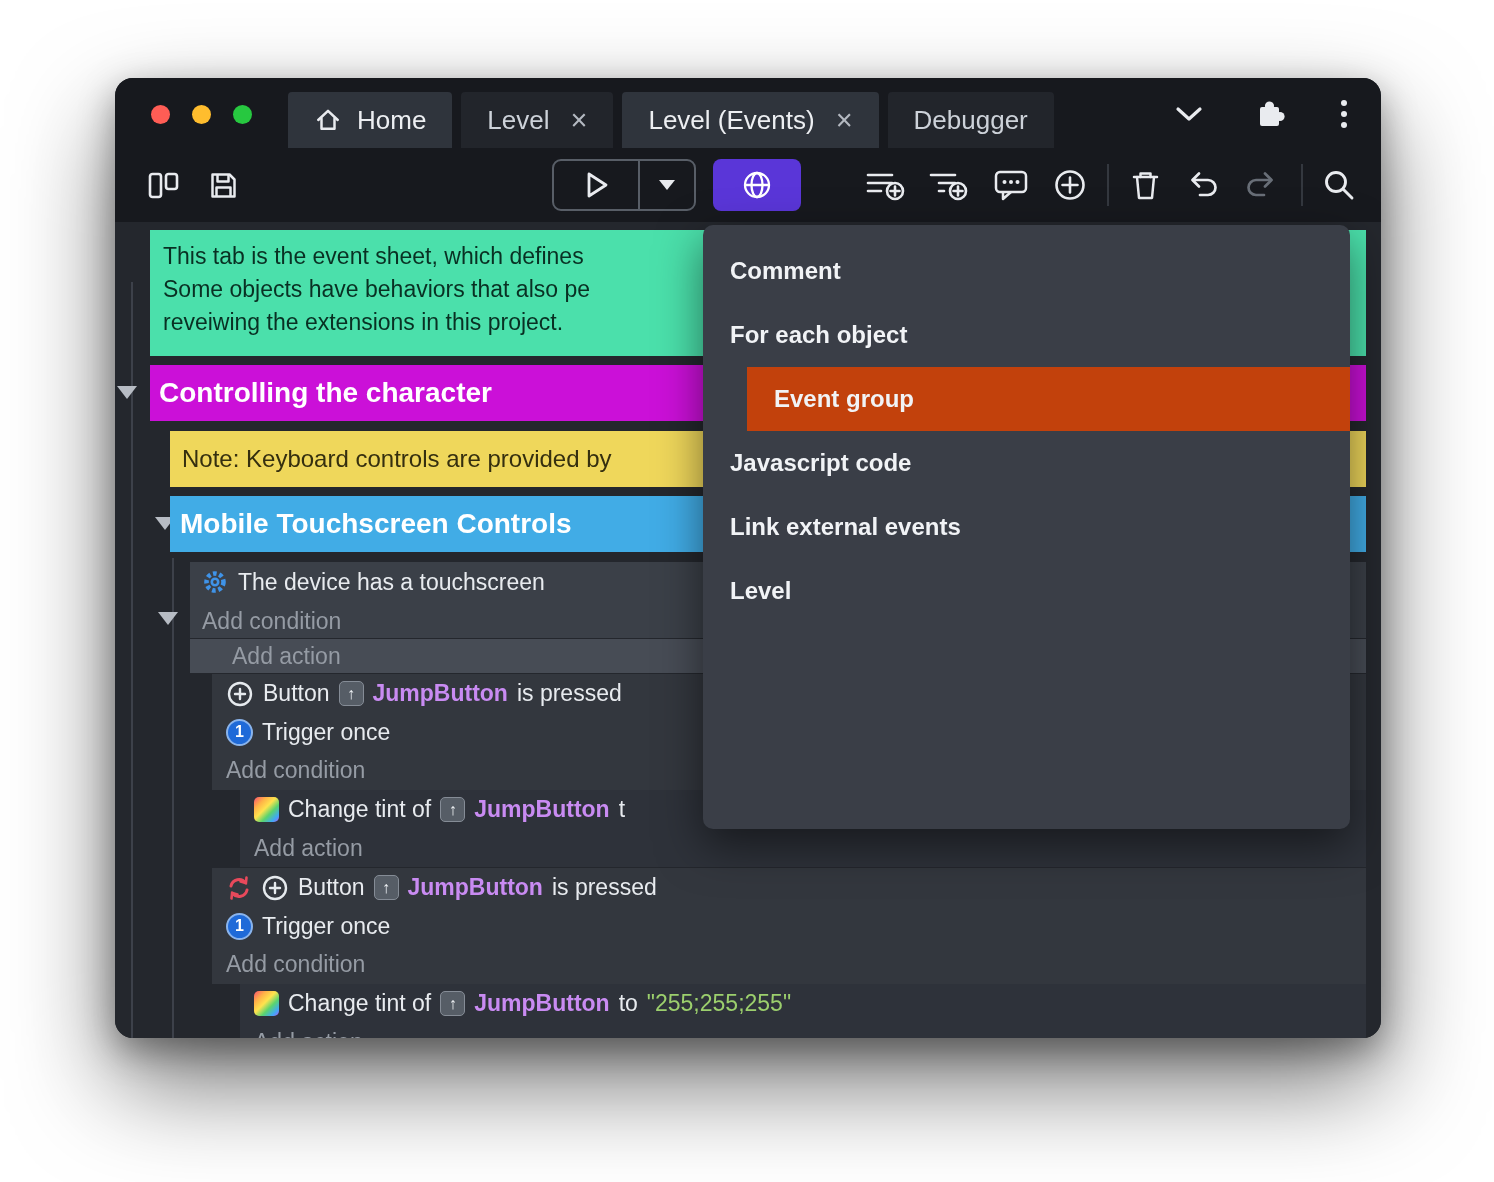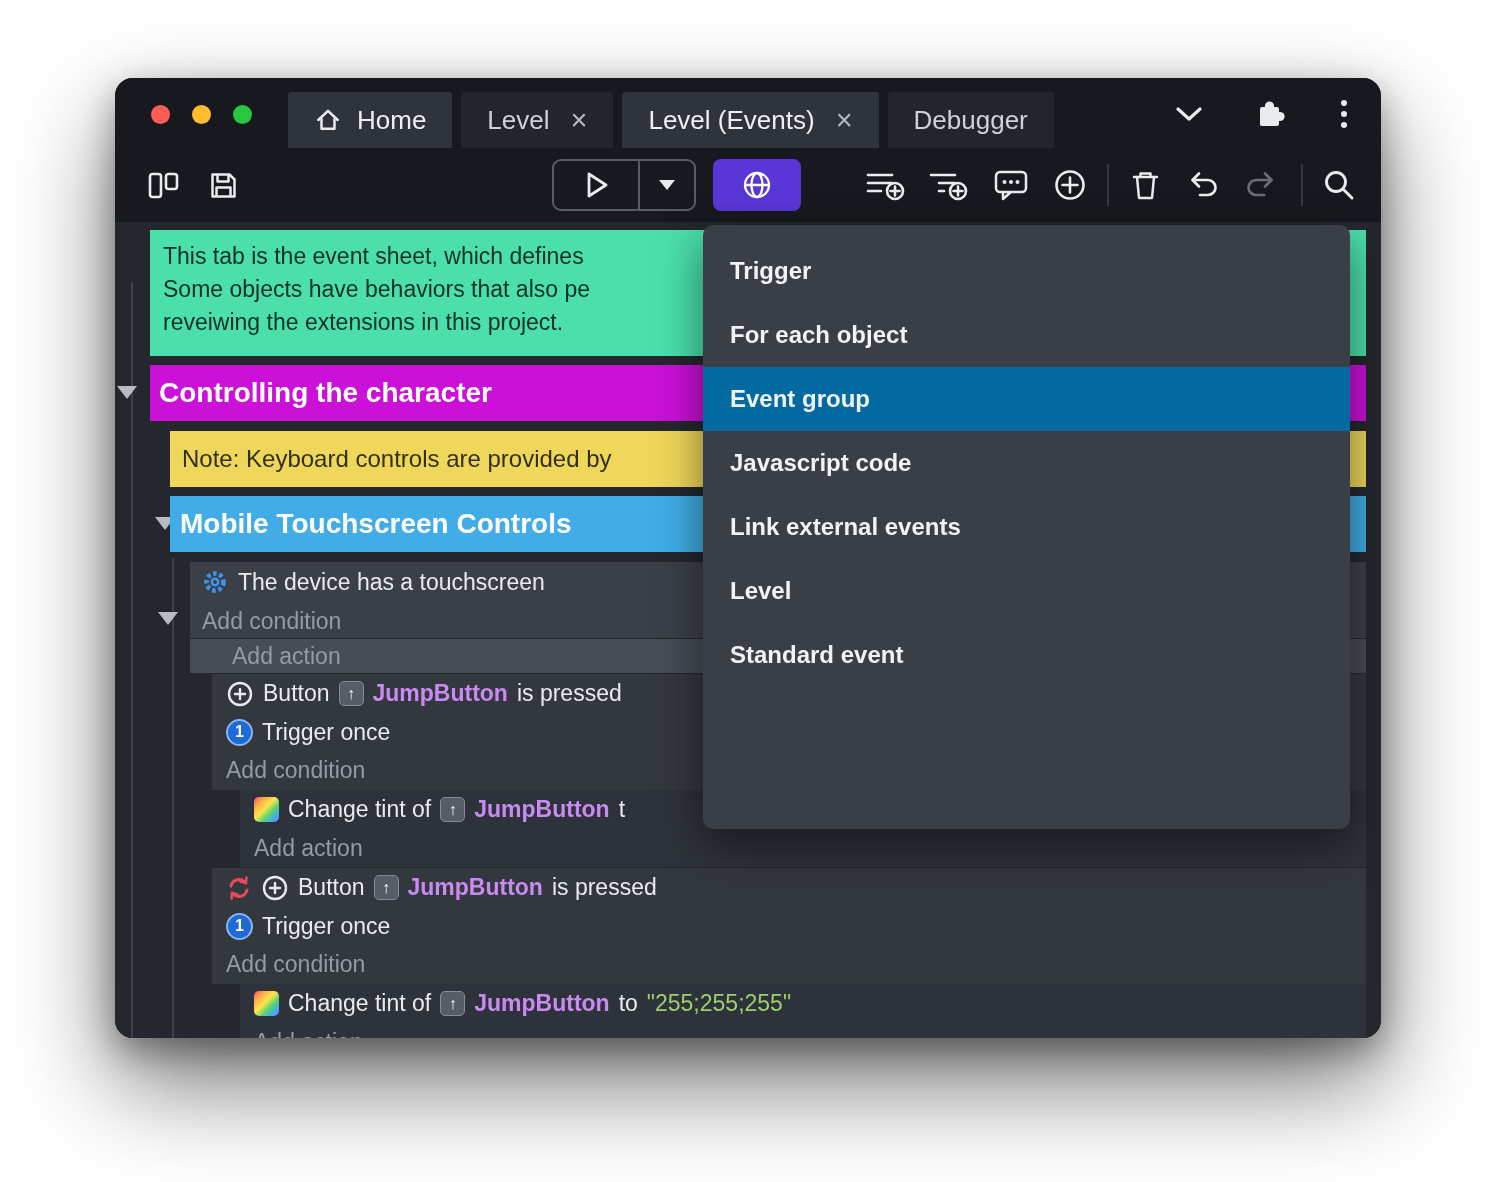--- a/index.html
+++ b/index.html
@@ -66,21 +66,21 @@
   .once { width:27px; height:27px; border-radius:50%; background:#1f6ad8; border:2px solid #8ab4ec; color:#fff;
           font-size:16px; font-weight:bold; display:inline-flex; align-items:center; justify-content:center; flex:0 0 auto; }
   .palette { width:25px; height:25px; border-radius:5px; flex:0 0 auto;
              background:linear-gradient(135deg,#f94f6d 0%,#ffb347 25%,#ffe34e 45%,#5ad46e 65%,#3fa9f5 85%,#b05cf0 100%); }
 
   
   .menu { position:absolute; left:588px; top:147px; width:647px; height:604px; background:#3a3e47;
           border-radius:10px; padding-top:14px; box-shadow:0 16px 45px rgba(0,0,0,.5); z-index:10; }
   .mitem { height:64px; display:flex; align-items:center; padding-left:27px; color:#f1f3f6;
            font-size:24px; font-weight:600; white-space:nowrap; }
-  .mitem.hl { background:#0369a1; }
+  .mitem.hl { background:#c2410c;margin-left:44px; }
 
   svg { display:block; }
 </style>
 </head>
 <body>
 
 <div class="window">
 
   <div class="titlebar">
     <div class="traffic">
@@ -344,22 +344,21 @@
         <span class="chip">↑</span>
         <span class="objname">JumpButton</span>
         <span>to</span>
         <span class="strval">"255;255;255"</span>
       </div>
       <div class="eline short muted">Add action</div>
     </div>
   </div>
 
   <div class="menu">
-    <div class="mitem">Trigger</div>
+    <div class="mitem">Comment</div>
     <div class="mitem">For each object</div>
     <div class="mitem hl">Event group</div>
     <div class="mitem">Javascript code</div>
     <div class="mitem">Link external events</div>
     <div class="mitem">Level</div>
-    <div class="mitem">Standard event</div>
   </div>
 
 </div>
 
 </body></html>

